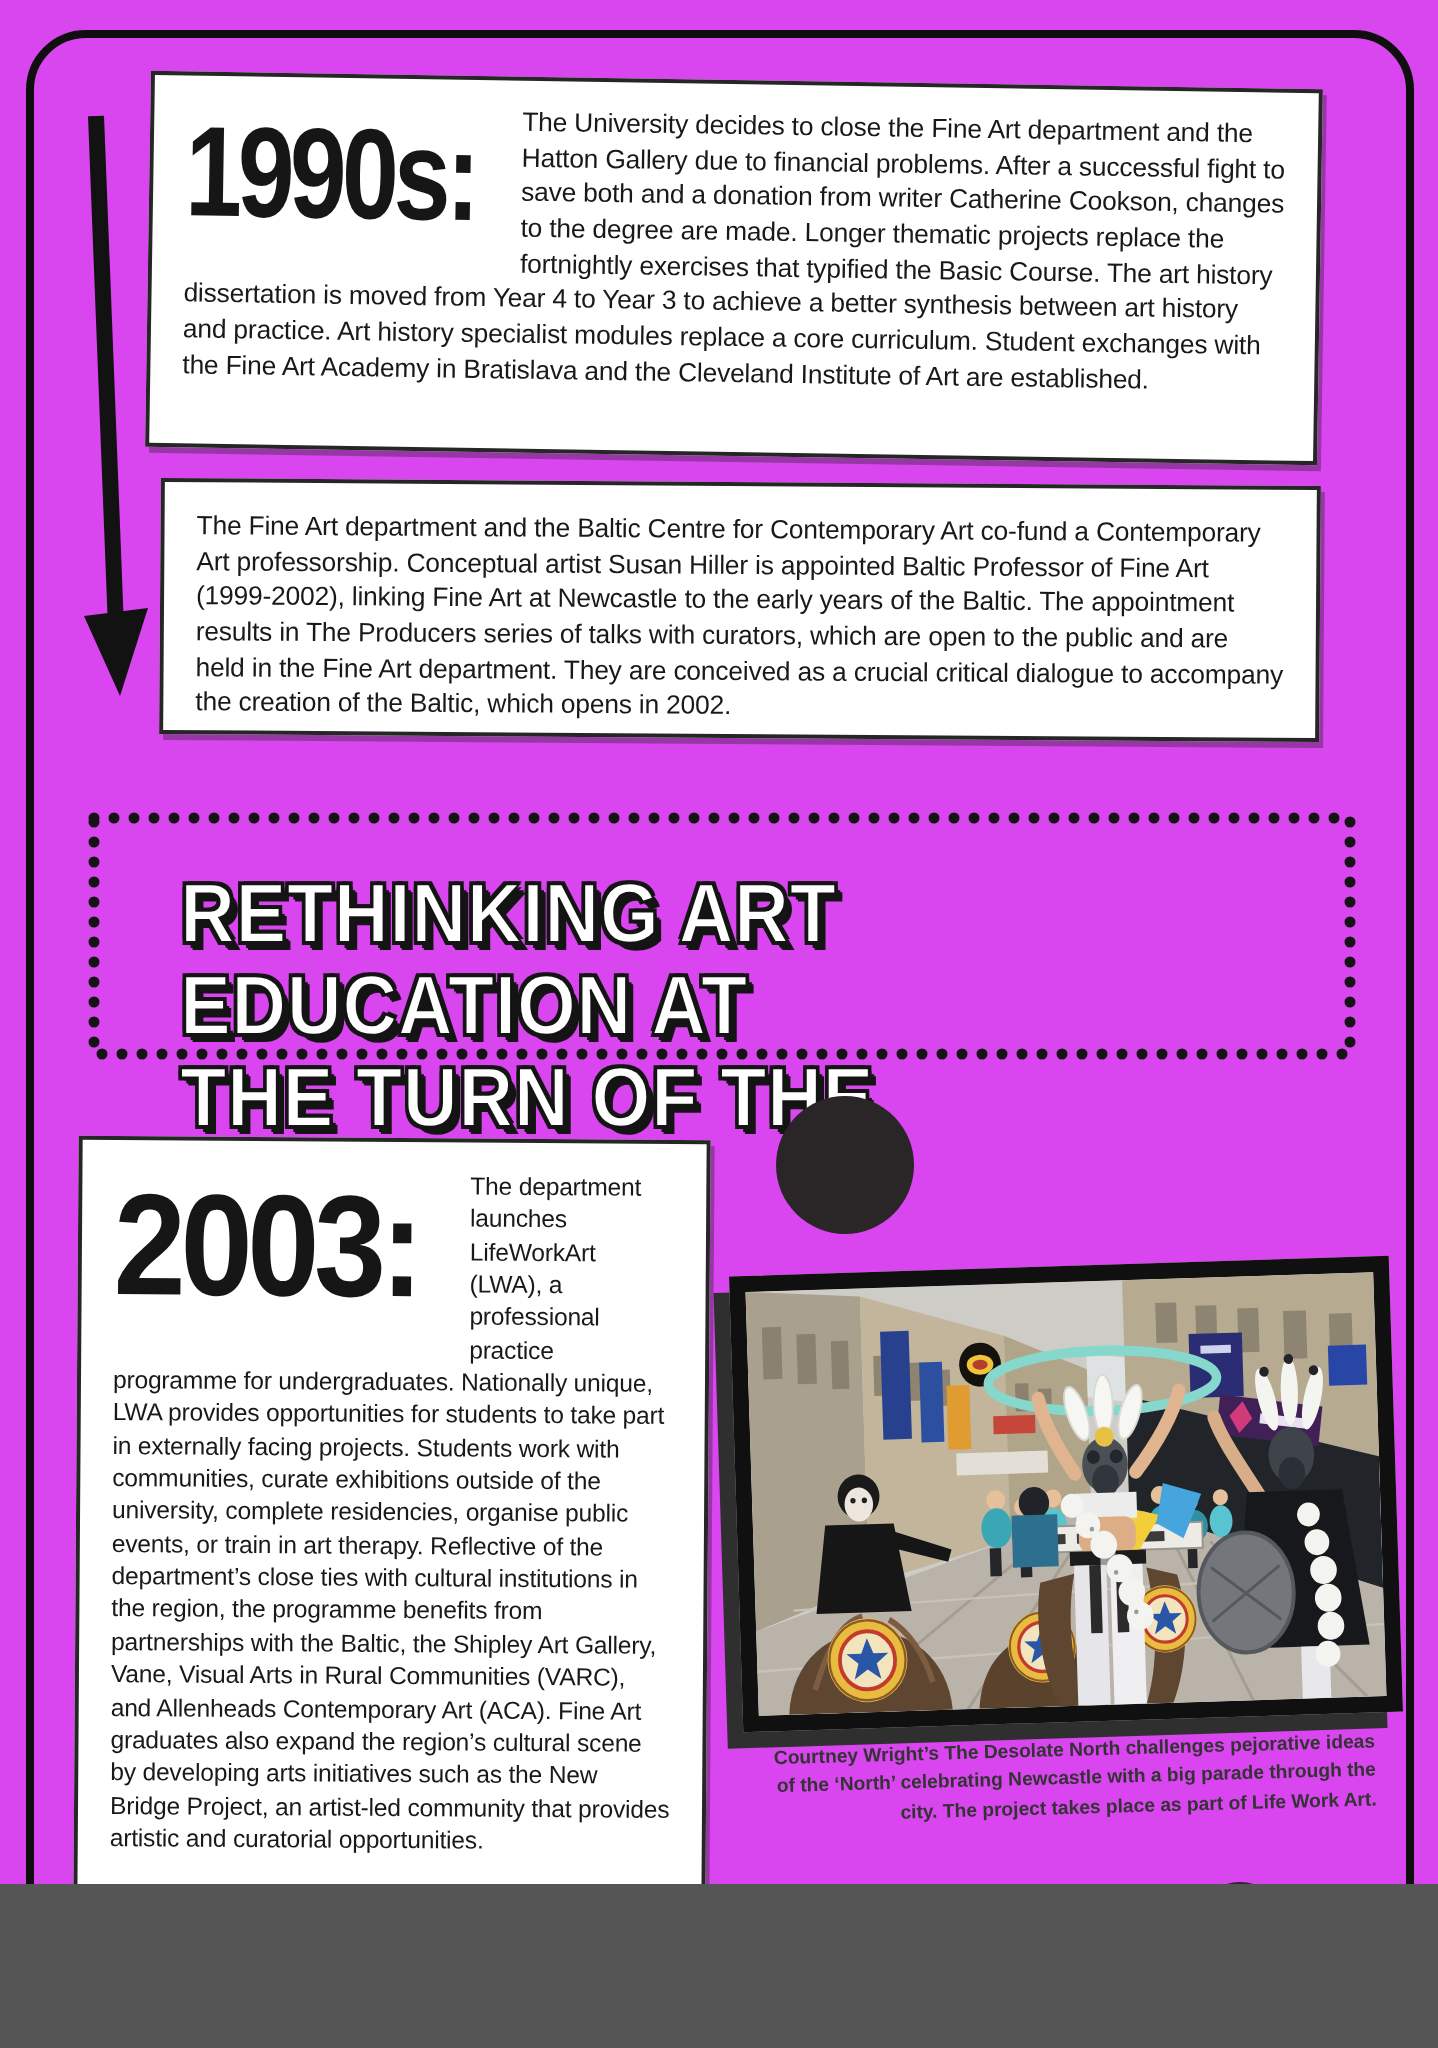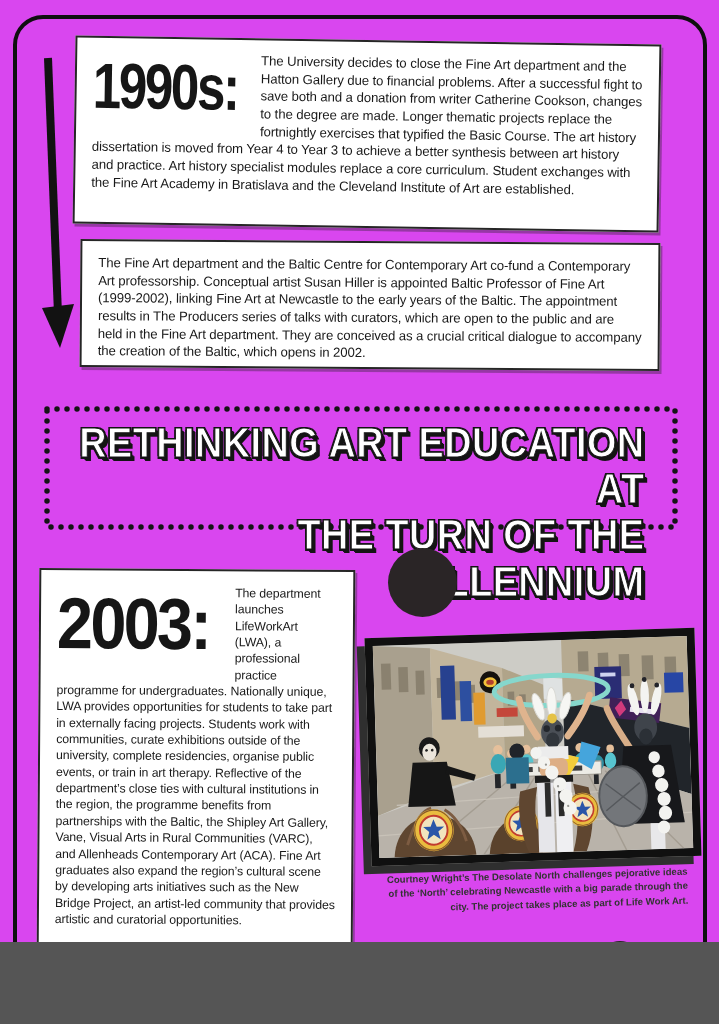--- a/index.html
+++ b/index.html
@@ -30,21 +30,21 @@
   }
   .yw-1990{width:160px;height:74px;}
   .yw-1990 .year{font-size:64px;line-height:72px;transform:scaleX(.8);}
   .yw-2003{width:170px;height:80px;}
   .yw-2003 .year{font-size:72px;line-height:78px;transform:scaleX(.9);}
   .headline{
     position:absolute;left:44px;top:406px;width:634px;height:124px;box-sizing:border-box;
   }
   .headline .dots{position:absolute;inset:0;width:100%;height:100%;}
   .headline h1{
-    position:relative;margin:2px;padding-top:12px;text-align:right;
+    position:relative;margin:16px;padding-top:12px;text-align:left;
     font-size:42px;line-height:1.1;font-weight:bold;color:#ffffff;letter-spacing:.5px;
   }
   .headline h1 span{
     display:block;transform:scaleX(.9);
     -webkit-text-stroke:1px #141414;
     text-shadow:3px 3px 0 #141414,4px 4px 0 #141414,
       -1.5px -1.5px 0 #141414,1.5px -1.5px 0 #141414,
       -1.5px 1.5px 0 #141414,1.5px 1.5px 0 #141414;
   }
   .dot-circle{position:absolute;border-radius:50%;background:#2A2526;}

